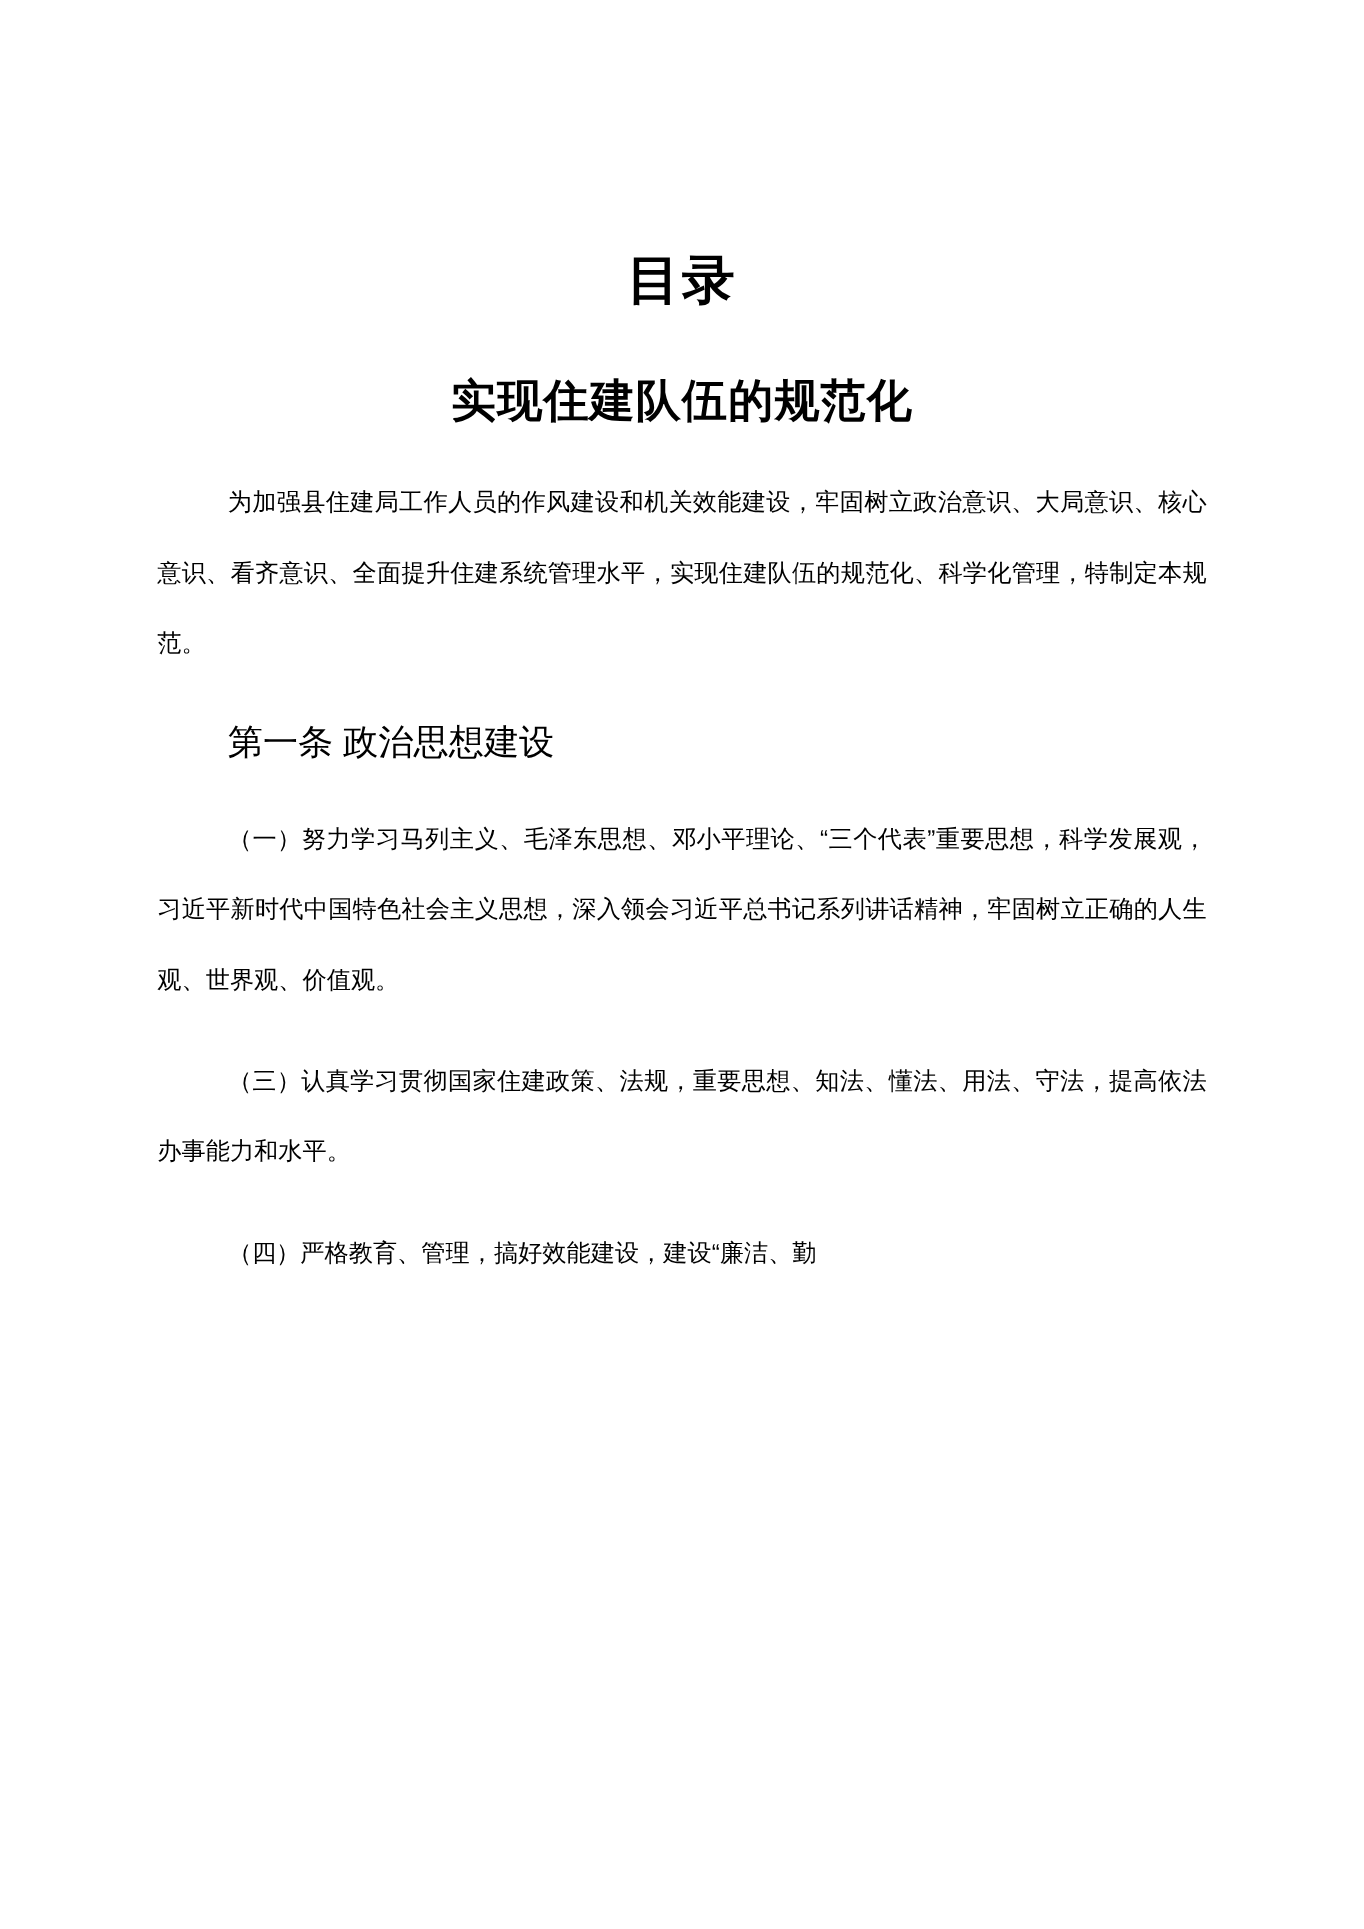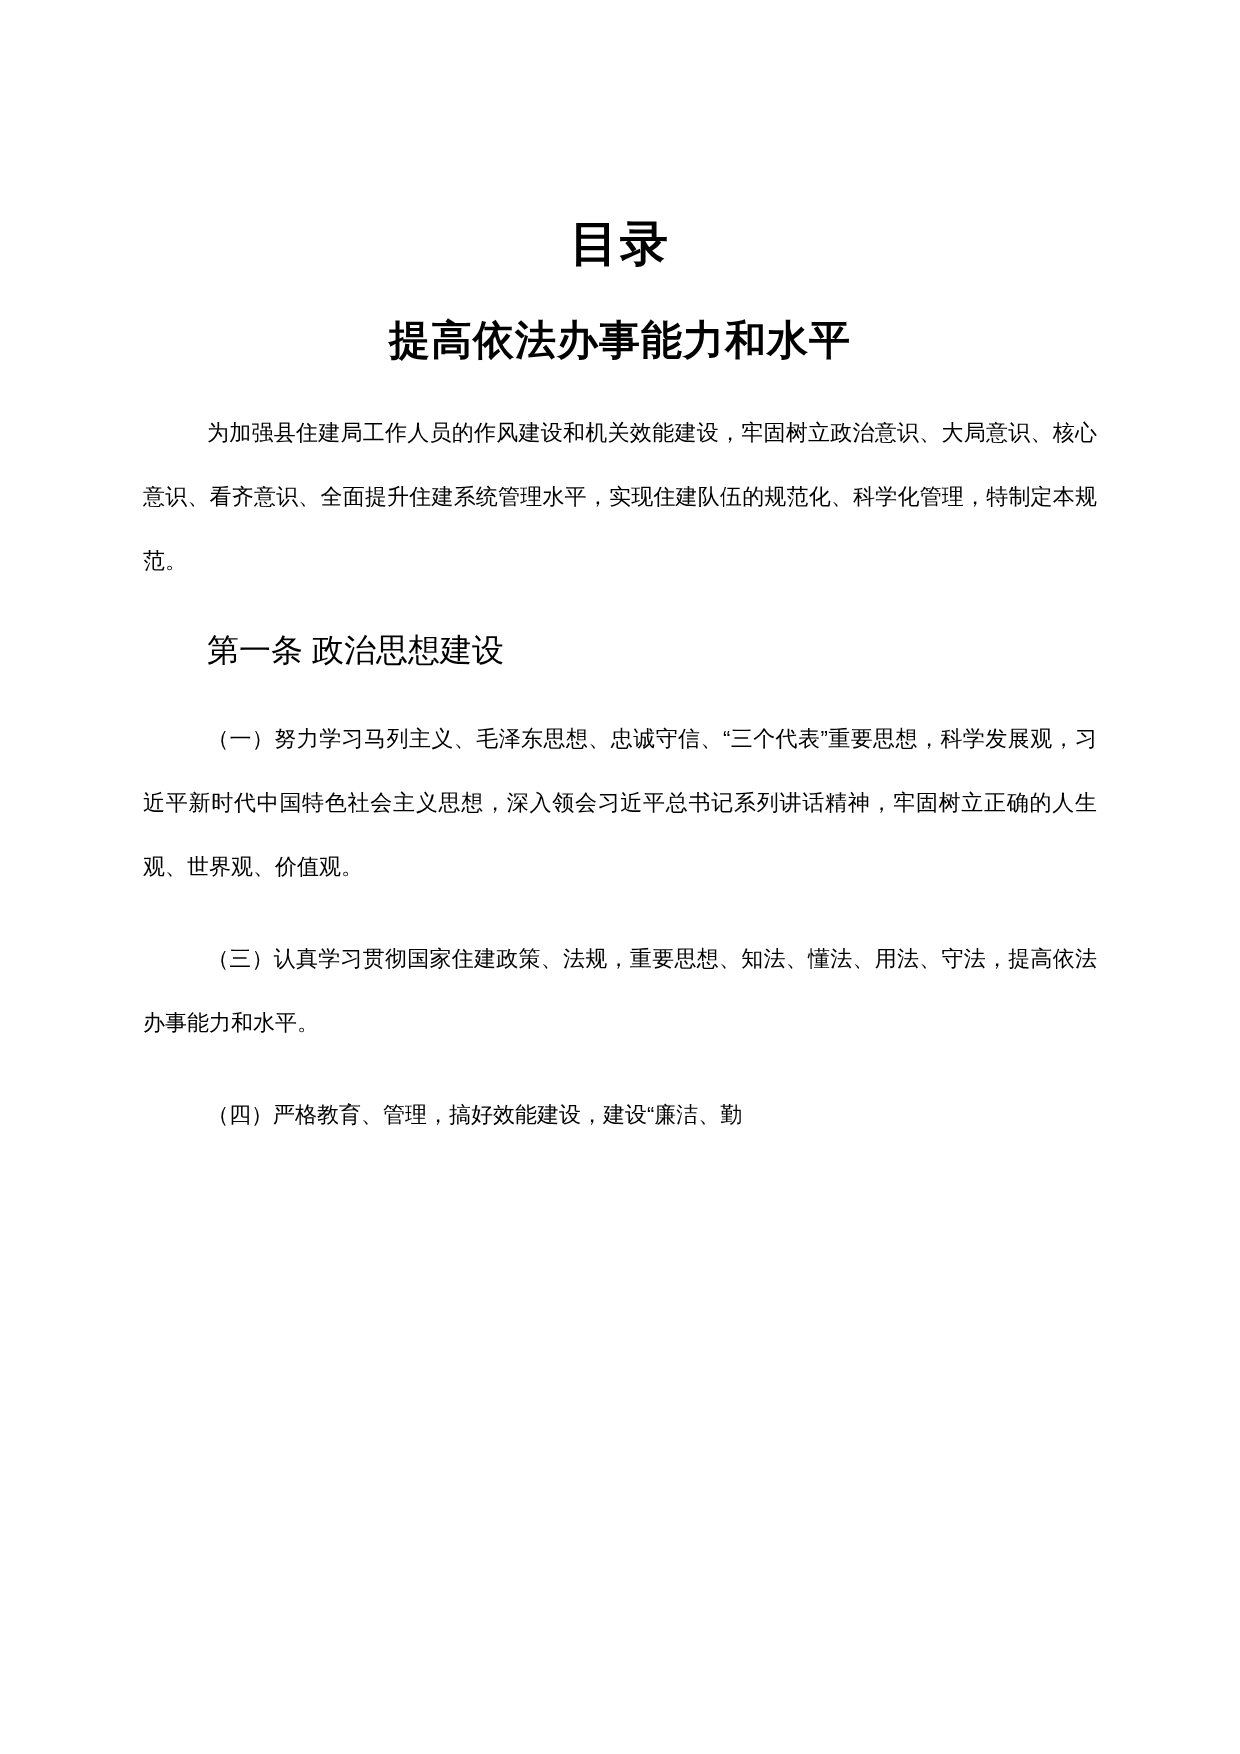--- a/index.html
+++ b/index.html
@@ -21,21 +21,21 @@
     background: #ffffff;
     box-sizing: border-box;
     padding: 0 143px;
   }
   .doc-title {
     text-align: center;
     font-size: 48px;
     font-weight: 700;
     letter-spacing: 2px;
     line-height: 1.2;
-    margin: 0;
+    margin: 12px;
     padding-top: 215px;
   }
   .doc-subtitle {
     text-align: center;
     font-size: 41px;
     font-weight: 700;
     letter-spacing: 1px;
     line-height: 1.2;
     margin: 0;
     padding-top: 43px;
@@ -66,29 +66,29 @@
     text-align: left;
   }
 </style>
 </head>
 <body>
 
 <div class="page">
 
   <h1 class="doc-title">目录</h1>
 
-  <h2 class="doc-subtitle">提高依法办事能力和水平</h2>
+  <h2 class="doc-subtitle">实现住建队伍的规范化</h2>
 
   <div class="body-block">
 
     <p class="para">为加强县住建局工作人员的作风建设和机关效能建设，牢固树立政治意识、大局意识、核心意识、看齐意识、全面提升住建系统管理水平，实现住建队伍的规范化、科学化管理，特制定本规范。</p>
 
     <p class="para clause-head">第一条  政治思想建设</p>
 
-    <p class="para">（一）努力学习马列主义、毛泽东思想、忠诚守信、“三个代表”重要思想，科学发展观，习近平新时代中国特色社会主义思想，深入领会习近平总书记系列讲话精神，牢固树立正确的人生观、世界观、价值观。</p>
+    <p class="para">（一）努力学习马列主义、毛泽东思想、邓小平理论、“三个代表”重要思想，科学发展观，习近平新时代中国特色社会主义思想，深入领会习近平总书记系列讲话精神，牢固树立正确的人生观、世界观、价值观。</p>
 
 
     <p class="para">（三）认真学习贯彻国家住建政策、法规，重要思想、知法、懂法、用法、守法，提高依法办事能力和水平。</p>
 
     <p class="para">（四）严格教育、管理，搞好效能建设，建设“廉洁、勤</p>
 
   </div>
 
 </div>
 

